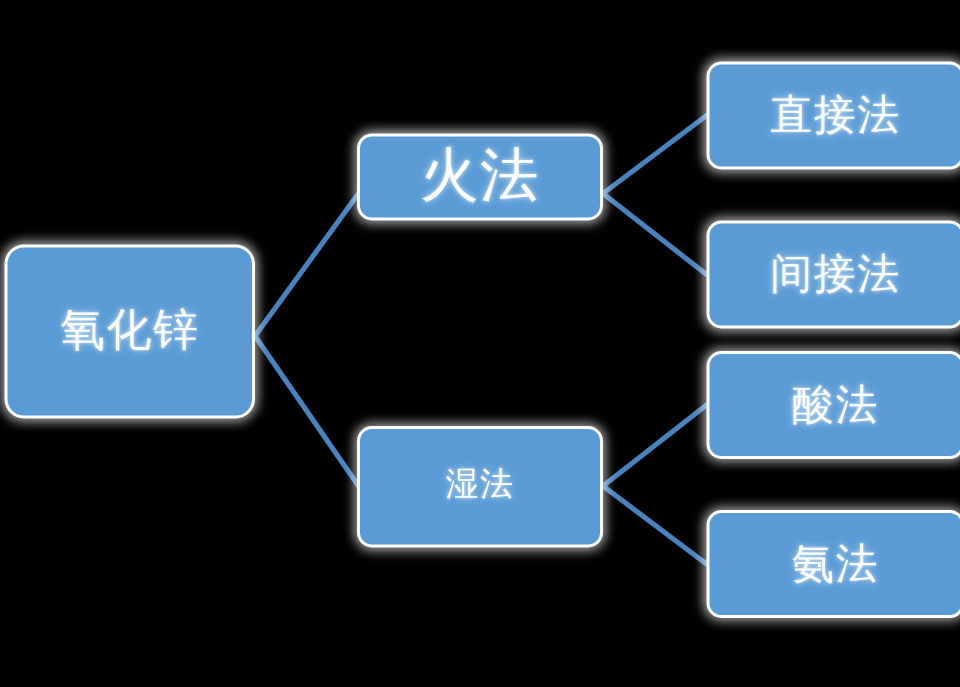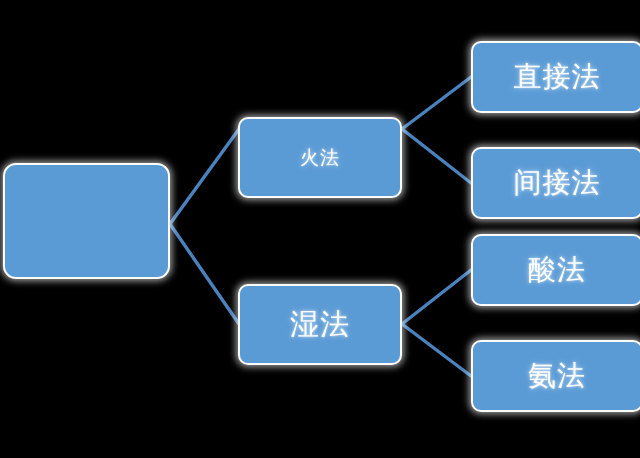--- a/index.html
+++ b/index.html
@@ -41,27 +41,26 @@
     text-shadow: 0 0 5px rgba(200,225,248,0.95), 0 0 2px rgba(255,255,255,0.55);
     z-index: 2;
   }
   .node .line2 { display: block; }
   #node-root {
     left: 3px;  top: 163px;  width: 167px;  height: 116px;
     font-size: 30px;
     border-radius: 13px;
   }
   #node-pyro {
-    left: 238px; top: 89px;  width: 164px; height: 81px;
-    font-size: 19px;
-    margin-top: 28px;
+    left: 238px; top: 89px;  width: 164px; height: 58px;
+    font-size: 39px;
   }
   #node-hydro {
     left: 238px; top: 284px; width: 164px; height: 81px;
-    font-size: 29px;
+    font-size: 22px;
   }
   #node-direct {
     left: 471px; top: 41px;  width: 172px; height: 72px;
     font-size: 28px;
   }
   #node-indirect {
     left: 471px; top: 147px; width: 172px; height: 72px;
     font-size: 28px;
   }
   #node-acid {
@@ -83,20 +82,21 @@
       <line x1="170" y1="224" x2="239" y2="129"></line>
       <line x1="170" y1="224" x2="239" y2="324"></line>
       <line x1="402" y1="129" x2="471" y2="77"></line>
       <line x1="402" y1="129" x2="471" y2="183"></line>
       <line x1="402" y1="324" x2="471" y2="270"></line>
       <line x1="402" y1="324" x2="471" y2="376"></line>
     </g>
   </svg>
 
   <div class="node" id="node-root">
+    <span>氧化锌</span>
   </div>
 
   <div class="node" id="node-pyro">
     <span>火法</span>
   </div>
 
   <div class="node" id="node-hydro">
     <span>湿法</span>
   </div>
 

